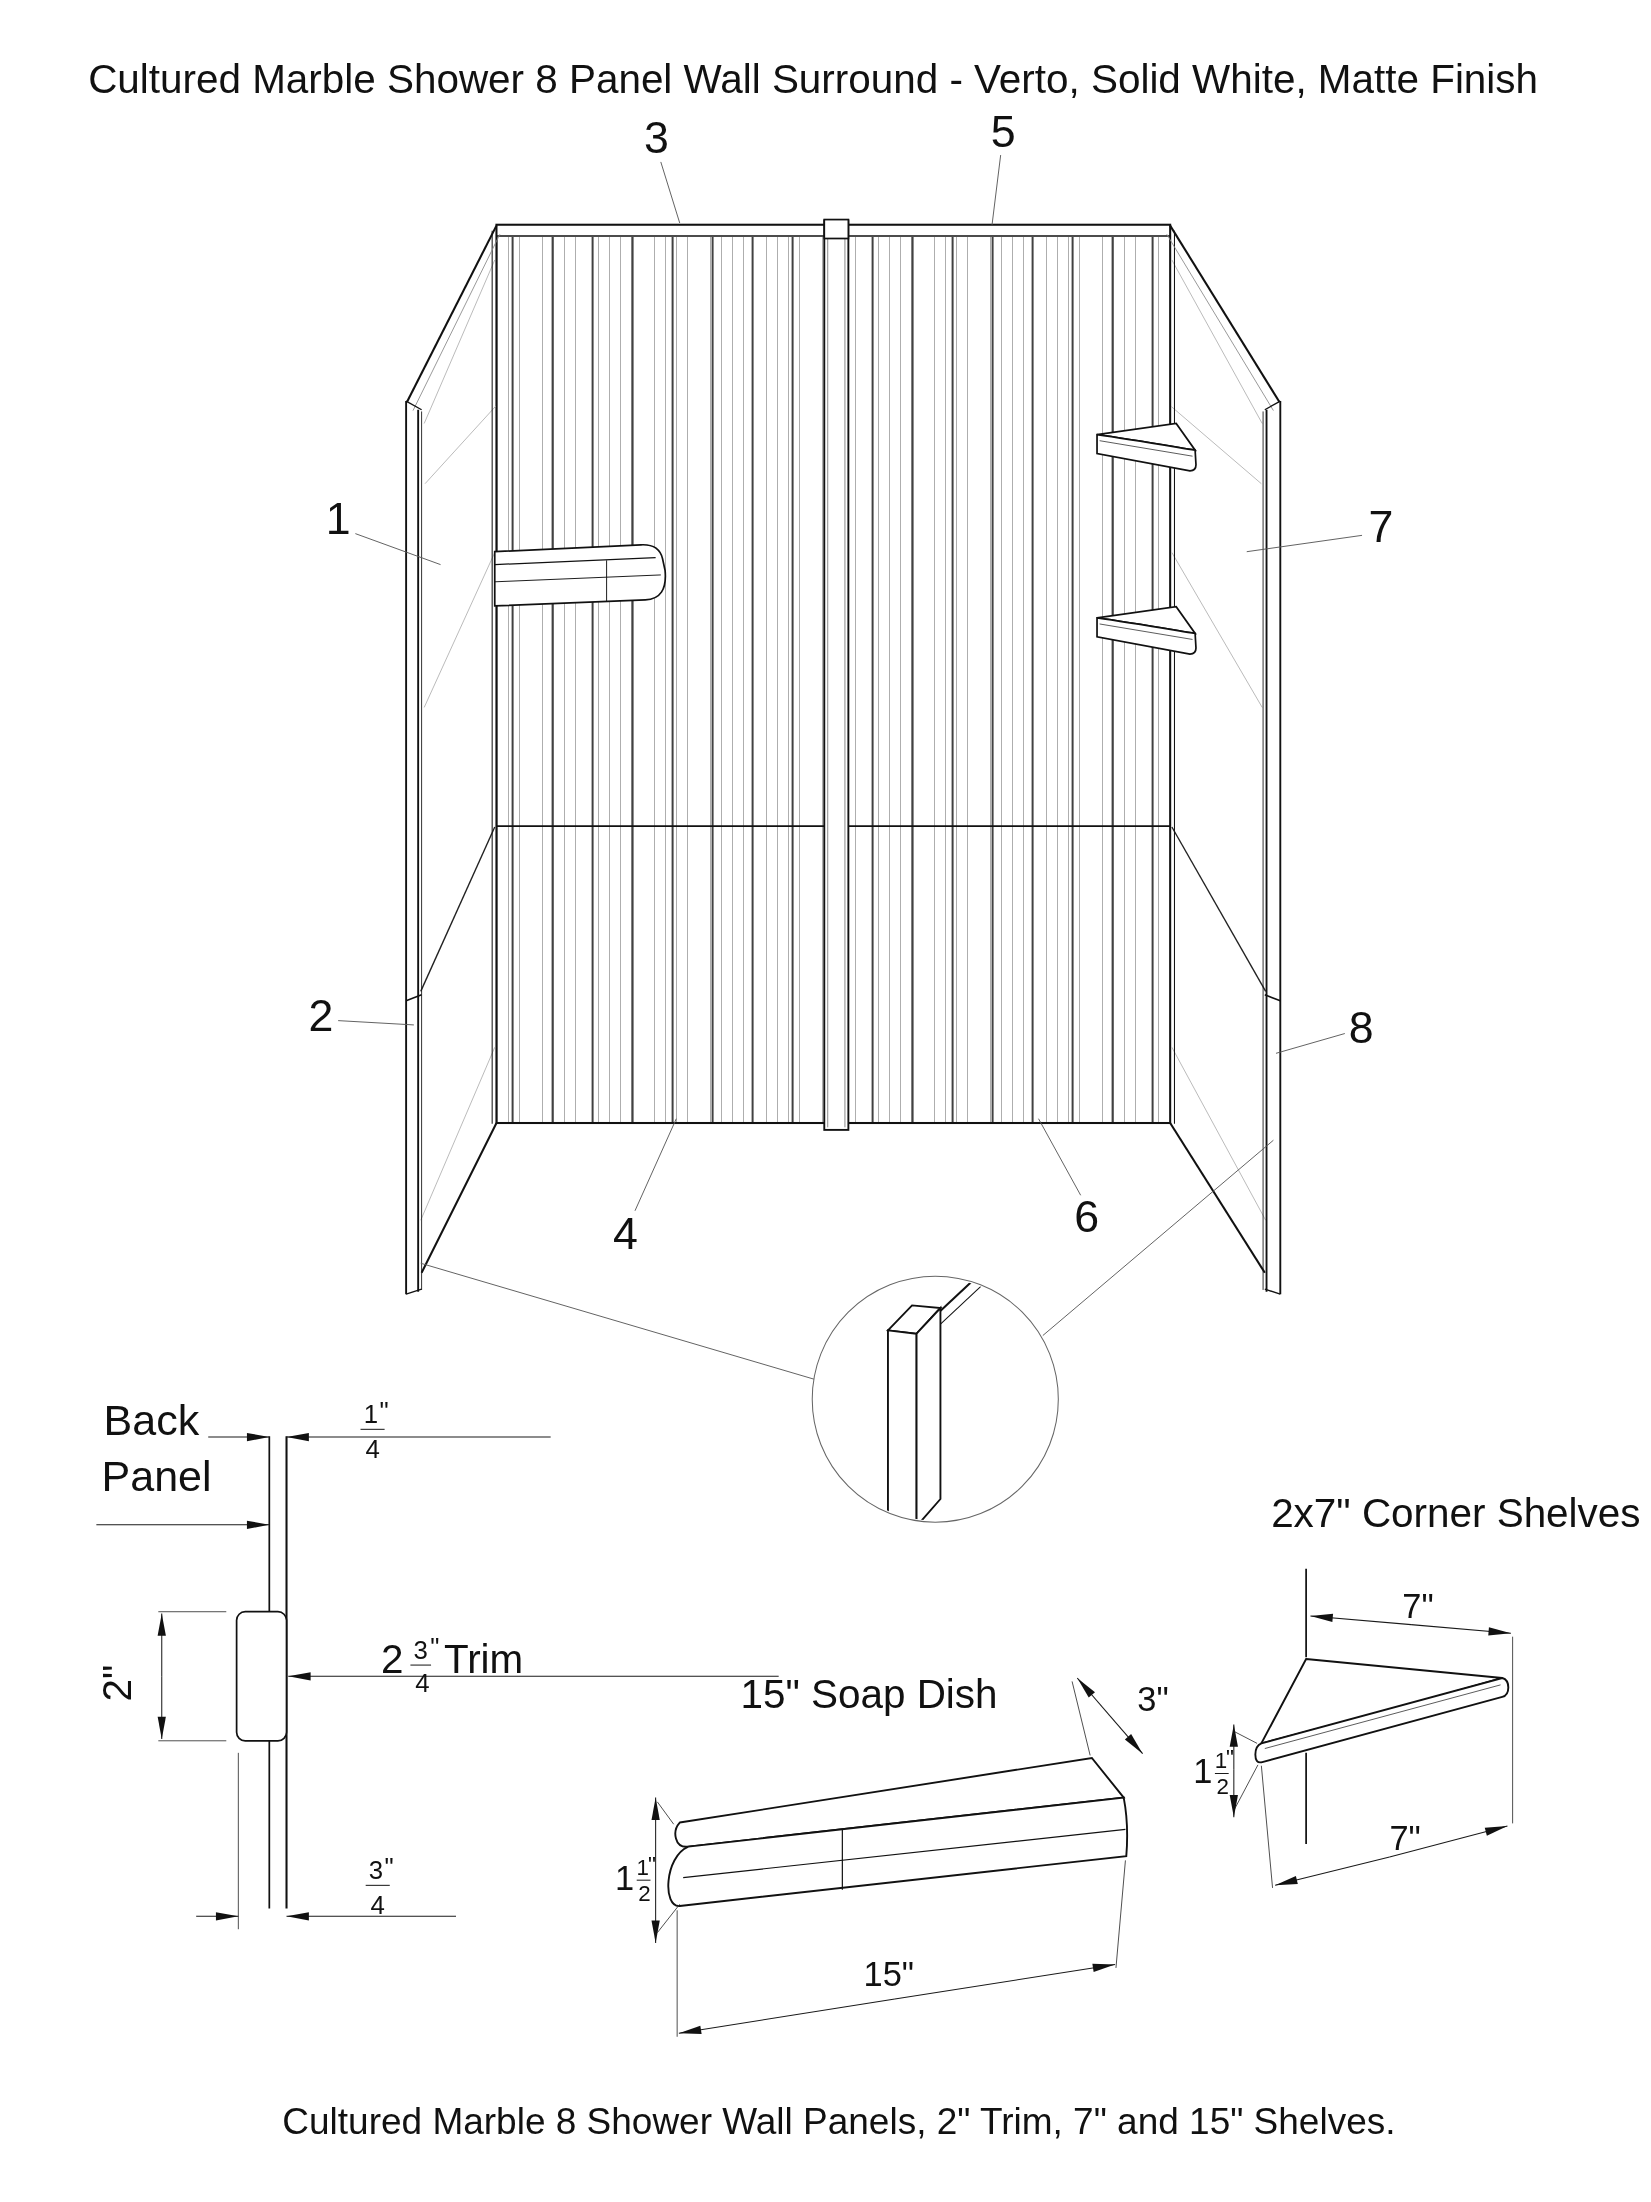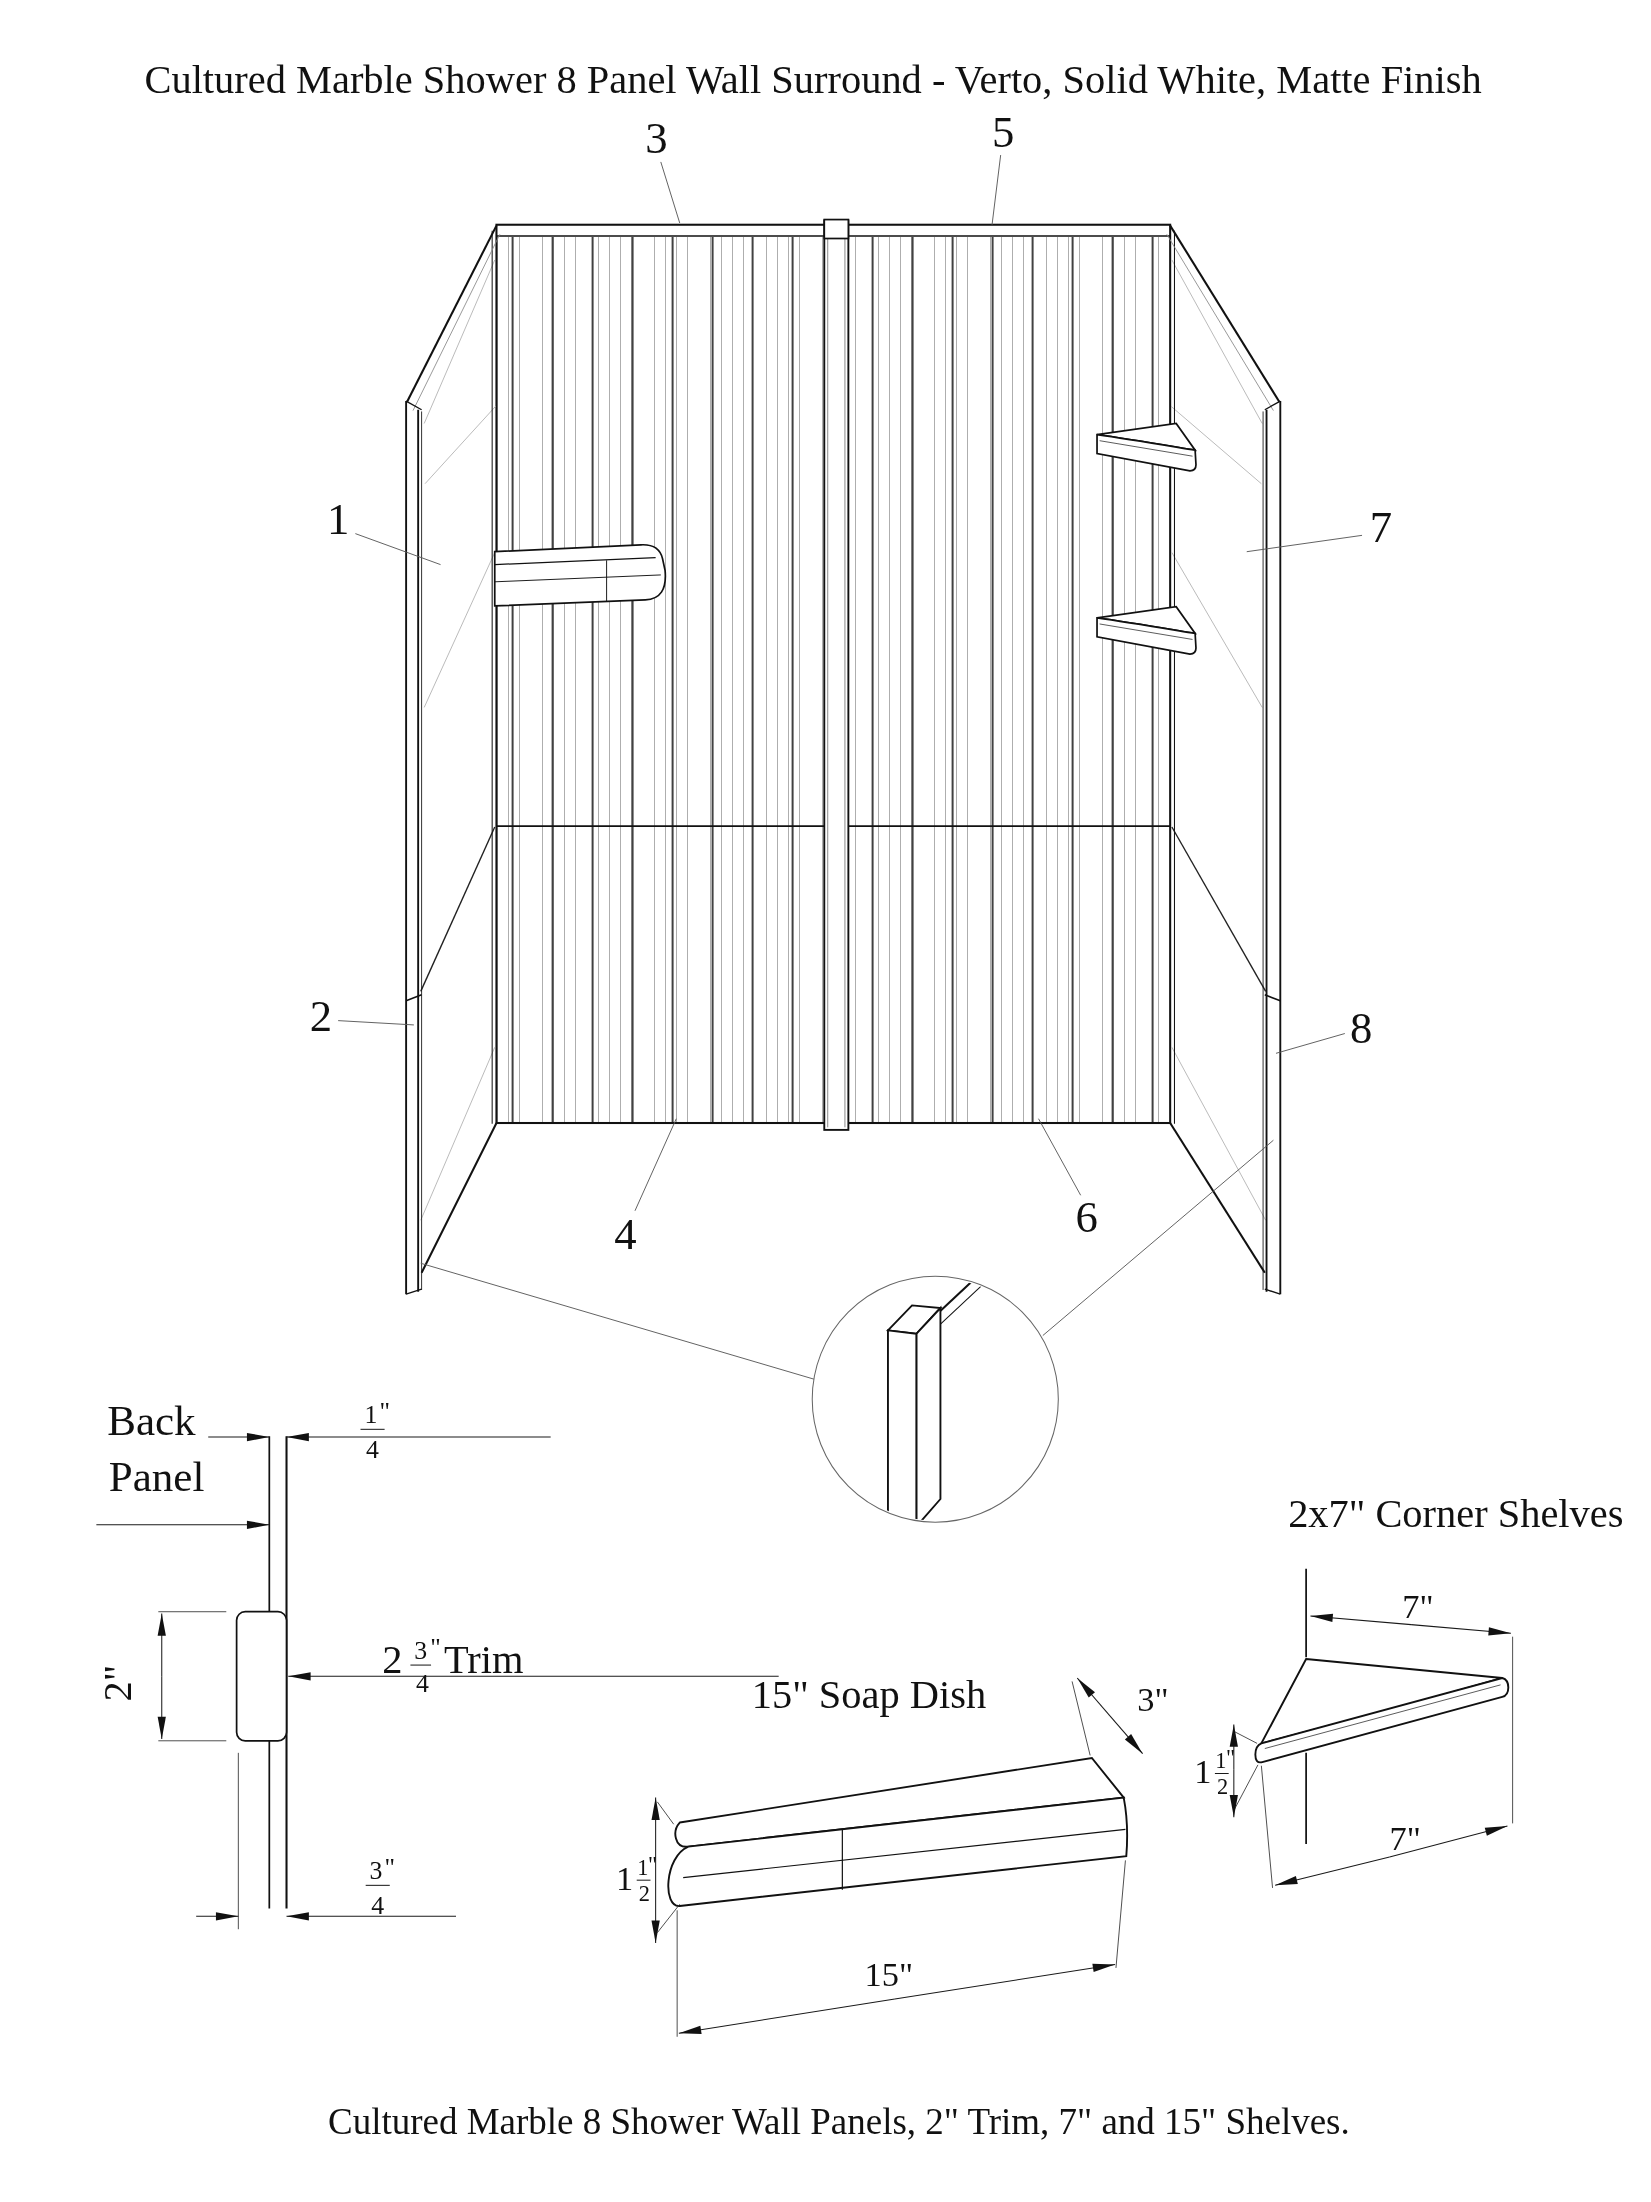--- a/index.html
+++ b/index.html
@@ -1,17 +1,17 @@
 <!DOCTYPE html>
 <html style="font-size:13.8px"><head>
 <meta charset="utf-8">
 <style>
   html,body{margin:0;padding:0;background:#ffffff;}
   #page{position:relative;width:1652px;height:2174px;background:#fff;overflow:hidden;
-        font-family:Liberation Serif, serif;}
+        font-family:Liberation Sans, sans-serif;}
   
   #back-texture{position:absolute;left:497px;top:237px;width:672px;height:885px;
     background-image:
       repeating-linear-gradient(90deg, rgba(45,45,45,.9) 0 1.7px, transparent 1.7px 40px),
       repeating-linear-gradient(90deg, #aeaeae 0 0.9px, transparent 0.9px 11.2px);
     background-position: 14.6px 0, 0 0;}
   svg{position:absolute;left:0;top:0;}
   text{fill:#111;}
   .big{font-size:52px;}
   .ttl{font-size:47px;}

